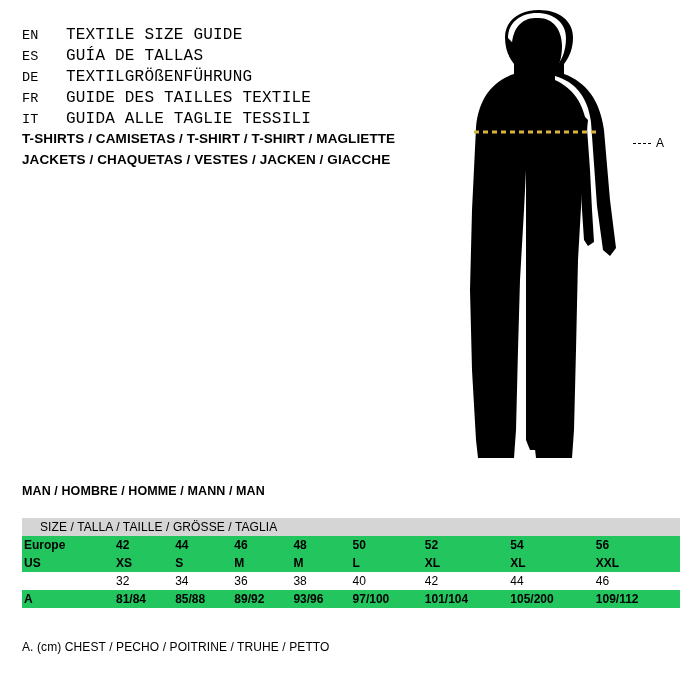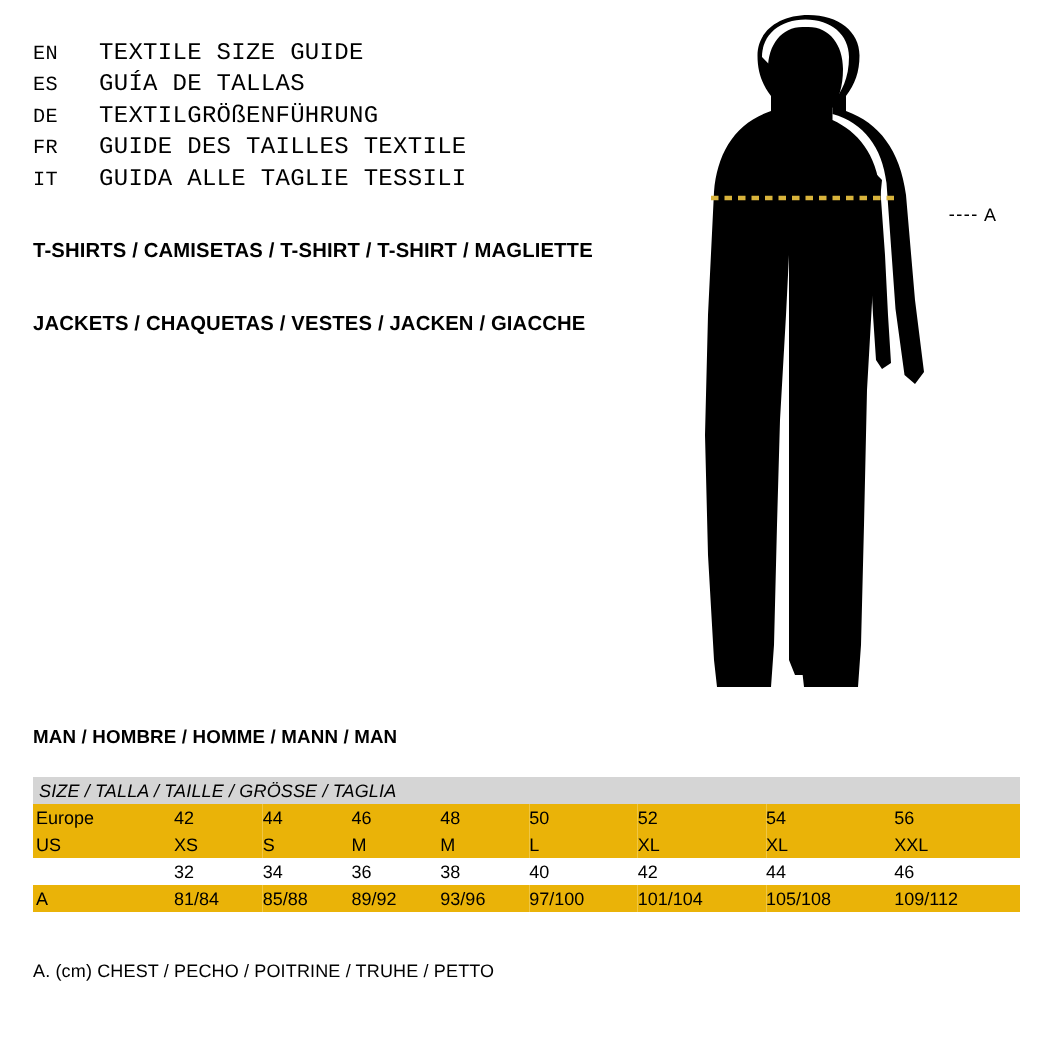--- a/index.html
+++ b/index.html
@@ -51,21 +51,20 @@
     top: 128px;
     left: 22px;
     width: 440px;
   }
   .cat-line {
     font-size: 13.5px;
     font-weight: bold;
     line-height: 21px;
     letter-spacing: 0.1px;
     white-space: nowrap;
-    margin-top: 28px;
   }
 
   
   .figure {
     position: absolute;
     top: 10px;
     left: 460px;
     width: 230px;
     height: 460px;
   }
@@ -113,26 +112,26 @@
   }
   table.size-table td.rowlabel {
     text-align: left;
     padding-left: 2px;
     width: 92px;
   }
   tr.hdr td {
     background: #d5d5d5;
     font-weight: normal;
     text-align: left;
-    padding-left: 4px;
-    letter-spacing: 0.1px;
-    font-style: italic;
+    padding-left: 18px;
+    letter-spacing: 0.1px;
   }
   tr.shaded td {
-    background: #eab308;
+    background: #22c55e;
+    font-weight: bold;
   }
   tr.plain td {
     background: #ffffff;
   }
 
   .footnote {
     position: absolute;
     top: 640px;
     left: 22px;
     font-size: 12px;
@@ -243,21 +242,21 @@
       </tr>
 
       <tr class="shaded">
         <td class="rowlabel">A</td>
         <td>81/84</td>
         <td>85/88</td>
         <td>89/92</td>
         <td>93/96</td>
         <td>97/100</td>
         <td>101/104</td>
-        <td>105/108</td>
+        <td>105/200</td>
         <td>109/112</td>
       </tr>
     </tbody>
   </table>
 
   <div class="footnote">A. (cm) CHEST / PECHO / POITRINE / TRUHE / PETTO</div>
 
 </div>
 
 </body></html>

